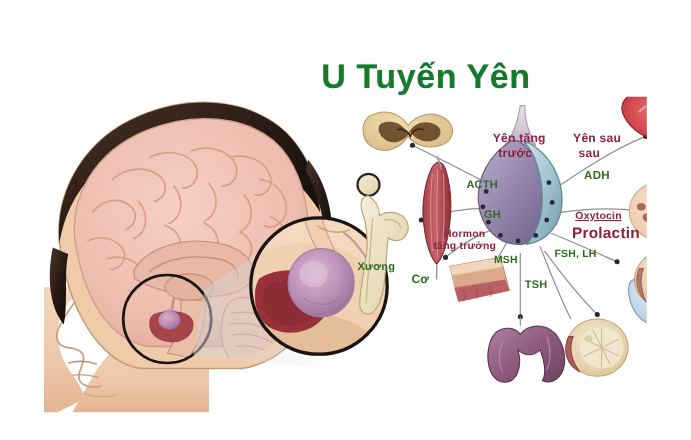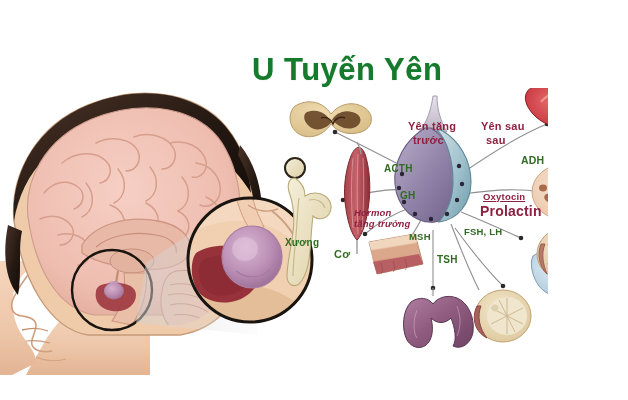--- a/index.html
+++ b/index.html
@@ -7,20 +7,21 @@
     padding: 0;
     background: #ffffff;
   }
   #canvas {
     position: relative;
     width: 548px;
     height: 400px;
     background: #ffffff;
     overflow: hidden;
     font-family: "Liberation Sans", sans-serif;
+    margin-left: 40px;
   }
   .abs { position: absolute; }
   svg { display: block; }
 
   
   #title {
     left: 252px;
     top: 52px;
     font-size: 31px;
     font-weight: bold;
@@ -32,21 +33,21 @@
 
   
   .lbl {
     white-space: nowrap;
     font-weight: bold;
     line-height: 1.12;
     letter-spacing: 0.2px;
   }
   .lbl-green { color: #2f6b21; }
   .lbl-red   { color: #8e2140; }
-  .lbl-c { text-align: left; font-style: italic; }
+  .lbl-c { text-align: center; }
 </style>
 </head>
 <body>
 
 <div id="canvas">
 
   <svg class="abs" style="left:0px; top:85px;" width="330" height="290" viewBox="0 0 330 290">
     <defs>
       <radialGradient id="brainG" cx="45%" cy="40%" r="70%">
         <stop offset="0%" stop-color="#f6cfc4"></stop>
@@ -436,21 +437,21 @@
   <div class="abs lbl lbl-green" style="left:400px; top:190px; font-size:10px;">GH</div>
 
   <div class="abs lbl lbl-red lbl-c" style="left:354px; top:208px; font-size:9.5px;">Hormon<br>tăng trưởng</div>
 
   <div class="abs lbl lbl-green" style="left:409px; top:232px; font-size:9.5px;">MSH</div>
 
   <div class="abs lbl lbl-green" style="left:437px; top:254px; font-size:10px;">TSH</div>
 
   <div class="abs lbl lbl-green" style="left:464px; top:227px; font-size:9.5px;">FSH, LH</div>
 
-  <div class="abs lbl lbl-green" style="left:521px; top:155px; font-size:10.5px;">ADH</div>
+  <div class="abs lbl lbl-green" style="left:491px; top:155px; font-size:10.5px;">ADH</div>
 
   <div class="abs lbl lbl-red" style="left:483px; top:192px; font-size:9.5px;text-decoration:underline;">Oxytocin</div>
 
   <div class="abs lbl lbl-red" style="left:480px; top:204px; font-size:14px;">Prolactin</div>
 
   <div class="abs lbl lbl-green" style="left:285px; top:237px; font-size:10px;">Xương</div>
 
   <div class="abs lbl lbl-green" style="left:334px; top:248px; font-size:11px;">Cơ</div>
 
 </div>

